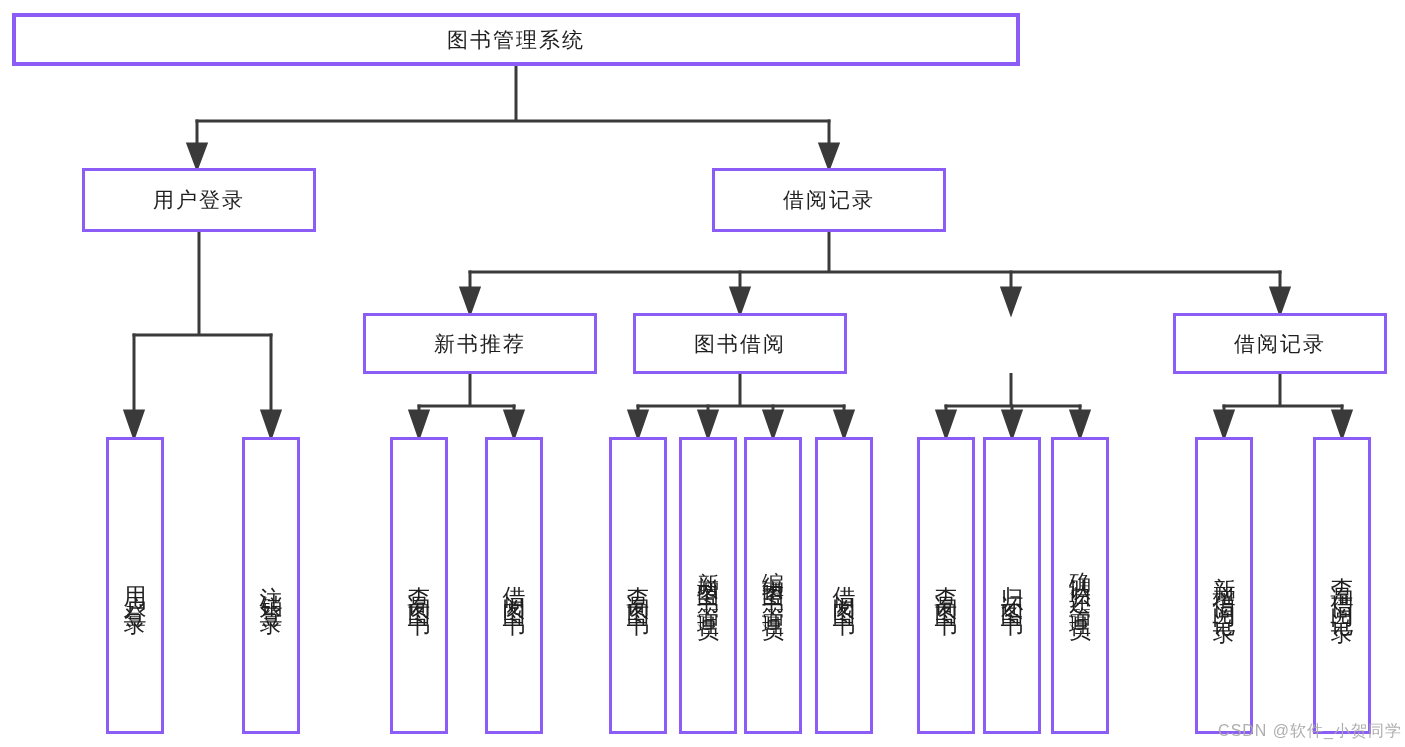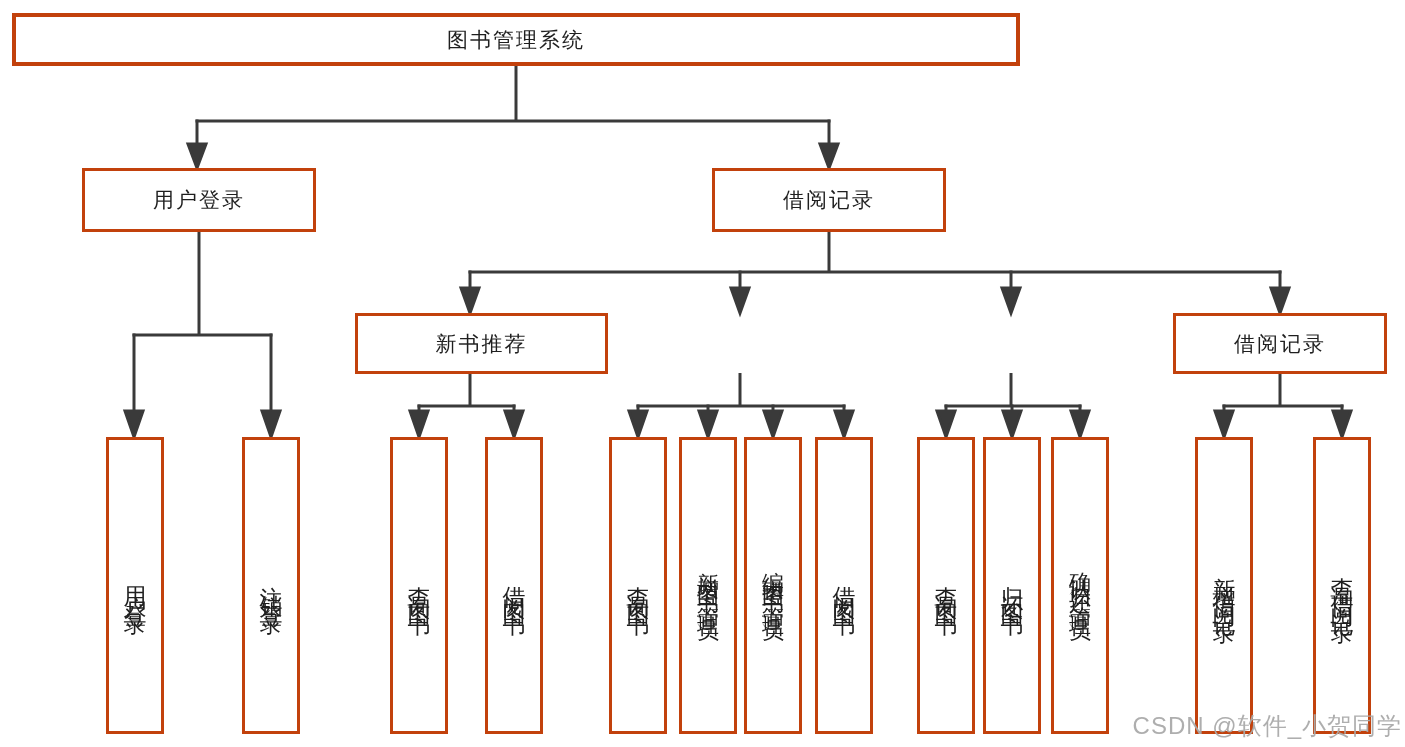--- a/index.html
+++ b/index.html
@@ -13,21 +13,21 @@
   }
   svg.connectors {
     position: absolute;
     left: 0; top: 0;
     width: 1405px; height: 747px;
     z-index: 1;
   }
   .node {
     position: absolute;
     background: #ffffff;
-    border: 3px solid #c2410c;
+    border: 3px solid #8b5cf6;
     box-sizing: border-box;
     display: flex;
     align-items: center;
     justify-content: center;
     font-size: 21px;
     letter-spacing: 2px;
     color: #1f1f1f;
     z-index: 2;
     text-align: right;
   }
@@ -38,21 +38,21 @@
     letter-spacing: 9px;
     font-size: 23px;
     line-height: 1;
     max-height: 288px;
   }
   .leaf.long .vtext { letter-spacing: 7px; font-size: 22px; }
   .watermark {
     position: absolute;
     right: 3px;
     bottom: 5px;
-    font-size: 24px;
+    font-size: 16px;
     letter-spacing: 1px;
     color: rgba(170,170,170,0.95);
     z-index: 3;
     white-space: nowrap;
   }
 </style>
 </head>
 <body>
 
 <div class="canvas">
@@ -139,22 +139,25 @@
     <span>图书管理系统</span>
   </div>
 
   <div class="node" style="left:82px; top:168px; width:234px; height:64px;">
     <span>用户登录</span>
   </div>
   <div class="node" style="left:712px; top:168px; width:234px; height:64px;">
     <span>借阅记录</span>
   </div>
 
-  <div class="node" style="left:355px; top:313px; width:253px; height:61px;">
+  <div class="node" style="left:363px; top:313px; width:234px; height:61px;">
     <span>新书推荐</span>
+  </div>
+  <div class="node" style="left:633px; top:313px; width:214px; height:61px;">
+    <span>图书借阅</span>
   </div>
   <div class="node" style="left:1173px; top:313px; width:214px; height:61px;">
     <span>借阅记录</span>
   </div>
 
   <div class="node leaf" style="left:106px; top:437px; width:58px; height:297px;">
     <span class="vtext">用户登录</span>
   </div>
   <div class="node leaf" style="left:242px; top:437px; width:58px; height:297px;">
     <span class="vtext">注销登录</span>

